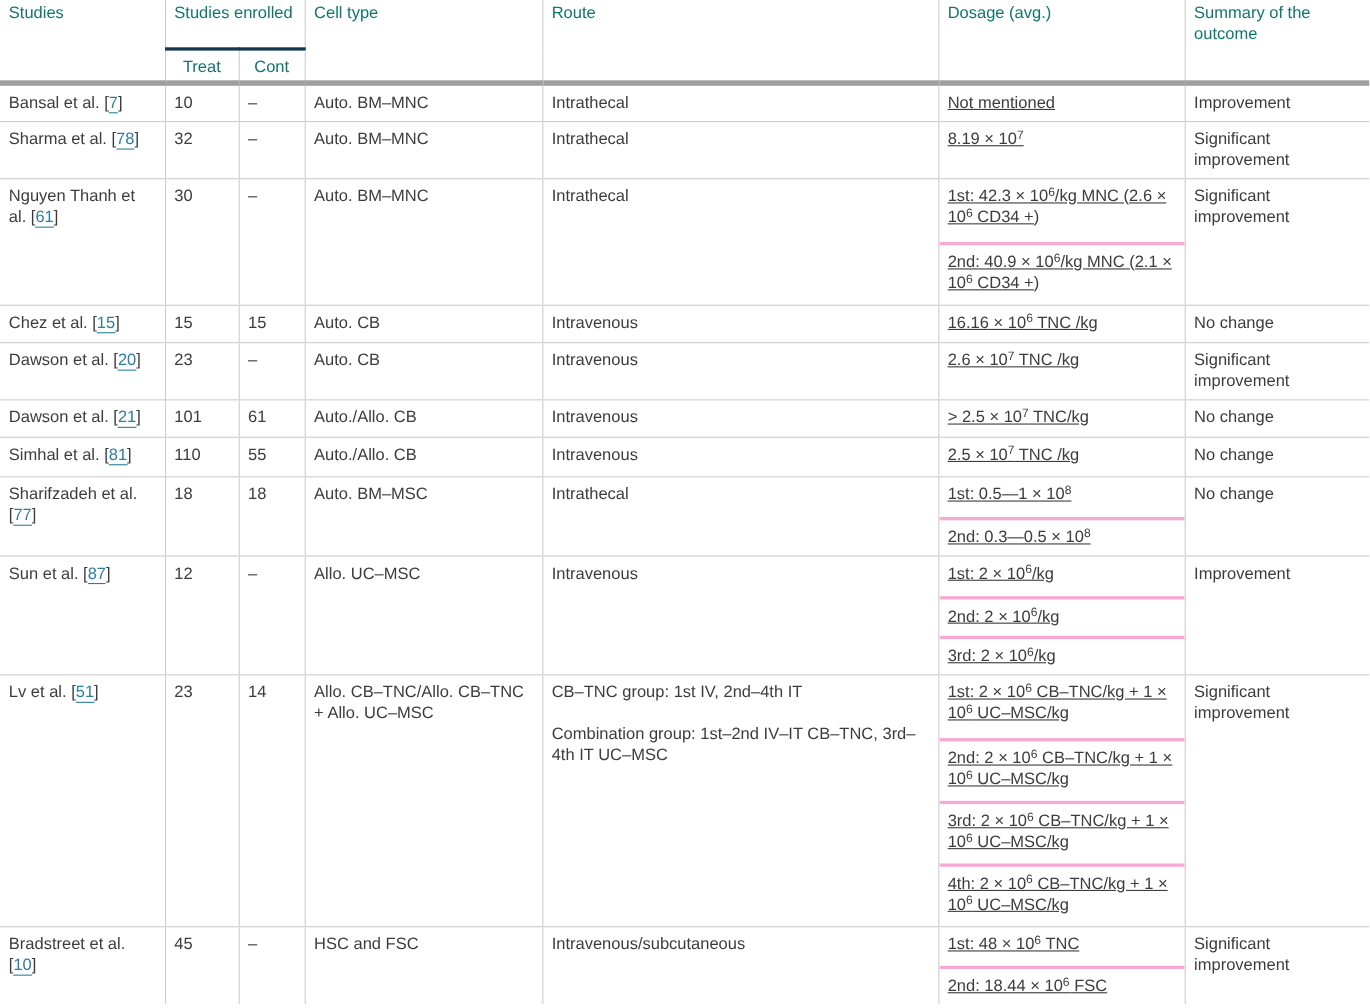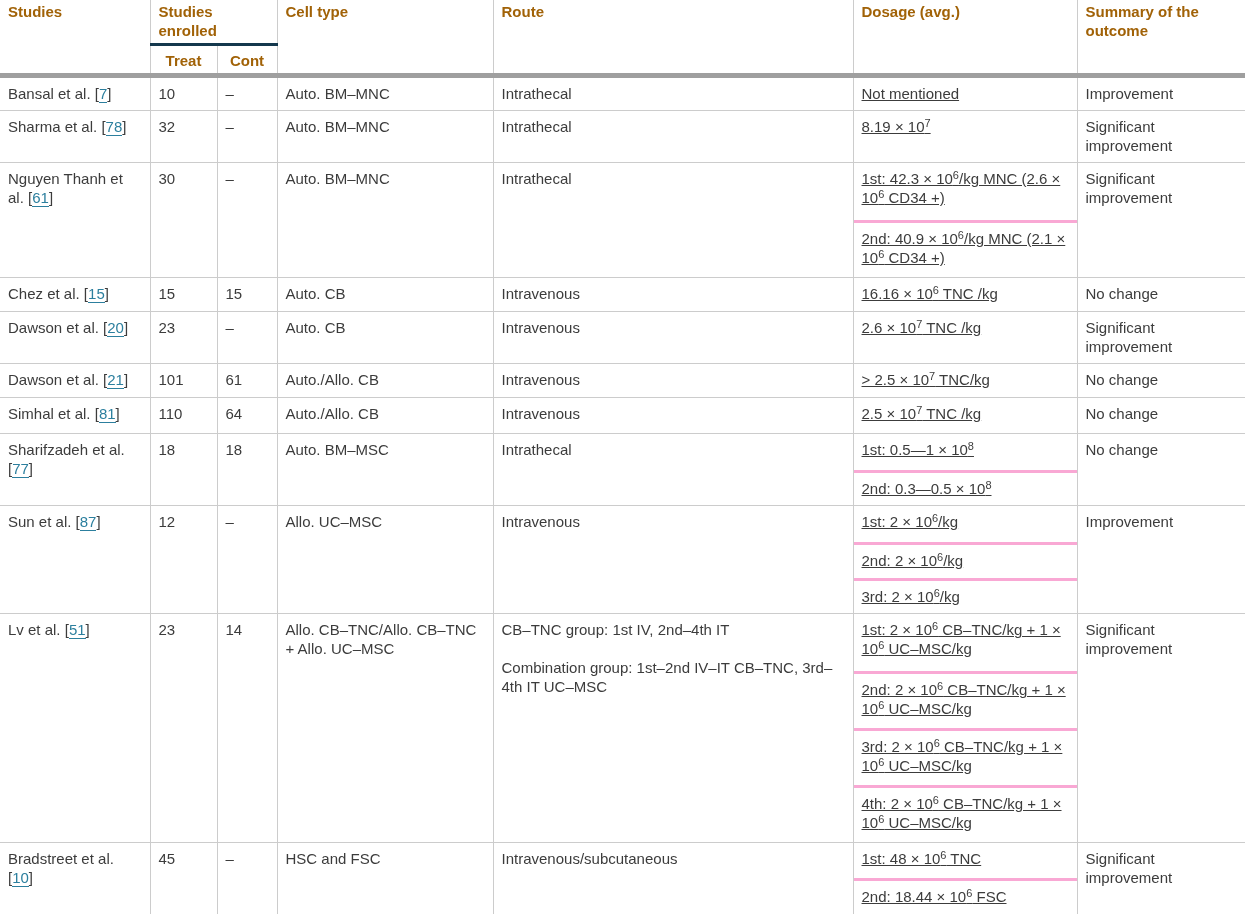--- a/index.html
+++ b/index.html
@@ -17,22 +17,22 @@
   }
   th, td {
     vertical-align: top;
     text-align: left;
     font-size: 15px;
     line-height: 19px;
     padding: 6px 8px 7px 8px;
     overflow: hidden;
   }
   thead th {
-    color: #a16207;
-    font-weight: bold;
+    color: #0f766e;
+    font-weight: normal;
     padding-top: 2px;
     padding-bottom: 3px;
   }
   thead tr.subhead th { height: 27px; padding-top: 5px; text-align: center; }
   th.patients { border-bottom: 3px solid #14384d; height: 44px; }
   .bl { border-left: 1px solid #cccccc; }
   tbody td { border-top: 1px solid #cccccc; }
   tbody tr.first-row > td { border-top: 5px solid #9f9f9f; }
   td.dcell { padding: 0; text-decoration: underline; }
   .dsub { padding: 6px 8px 7px 8px; }
@@ -150,21 +150,21 @@
       <td class="bl">Intravenous</td>
       <td class="bl dcell">
         <div class="dsub">&gt; 2.5 × 10<sup>7</sup> TNC/kg</div>
       </td>
       <td class="bl">No change</td>
     </tr>
 
     <tr style="height:36px">
       <td><span>Simhal et al. [</span><a class="ref" href="#">81</a><span>]</span></td>
       <td class="bl">110</td>
-      <td class="bl">64</td>
+      <td class="bl">55</td>
       <td class="bl">Auto./Allo. CB</td>
       <td class="bl">Intravenous</td>
       <td class="bl dcell">
         <div class="dsub">2.5 × 10<sup>7</sup> TNC /kg</div>
       </td>
       <td class="bl">No change</td>
     </tr>
 
     <tr style="height:72px">
       <td><span>Sharifzadeh et al. [</span><a class="ref" href="#">77</a><span>]</span></td>

